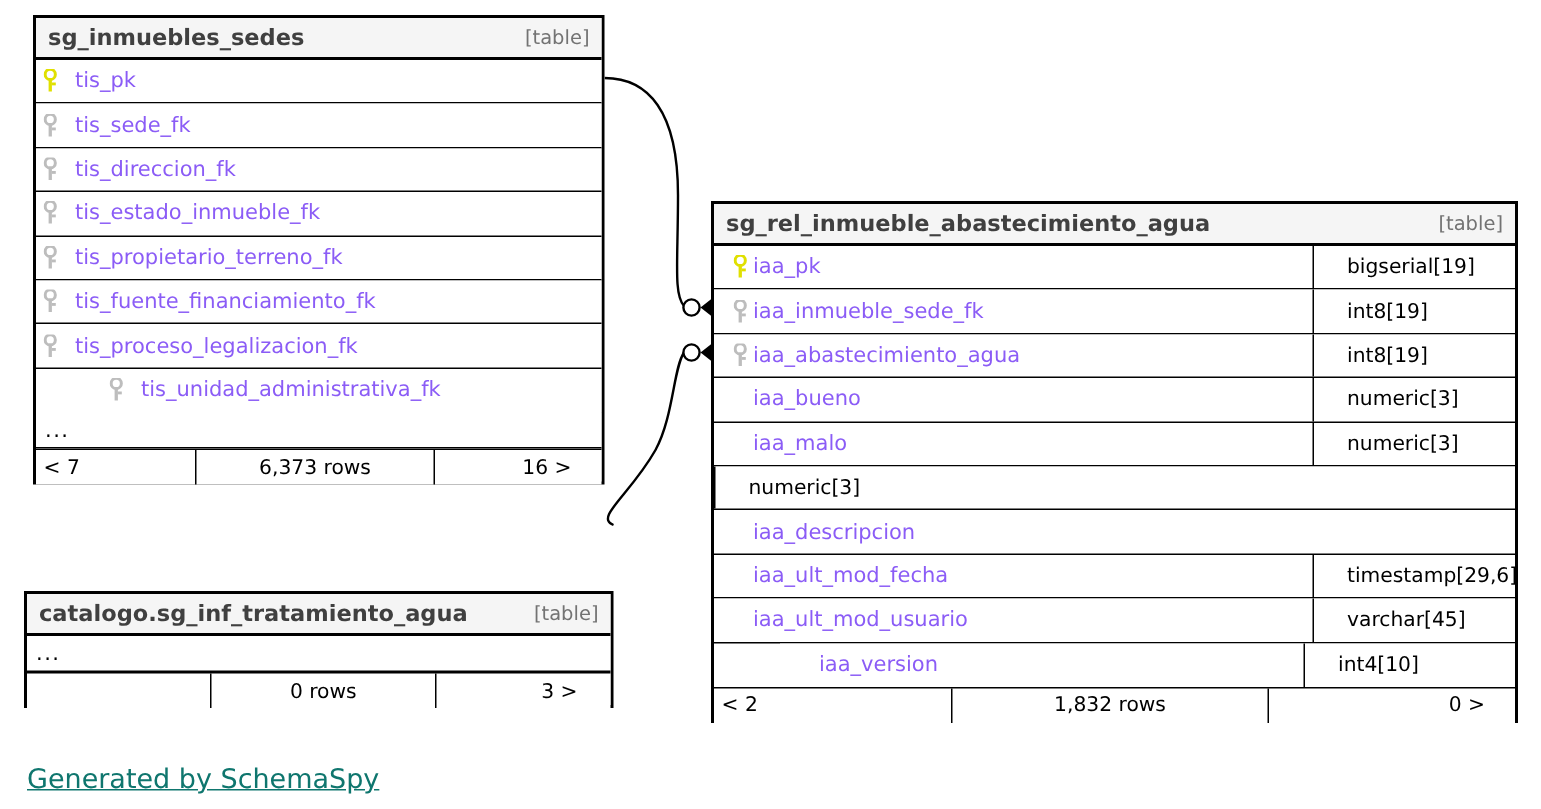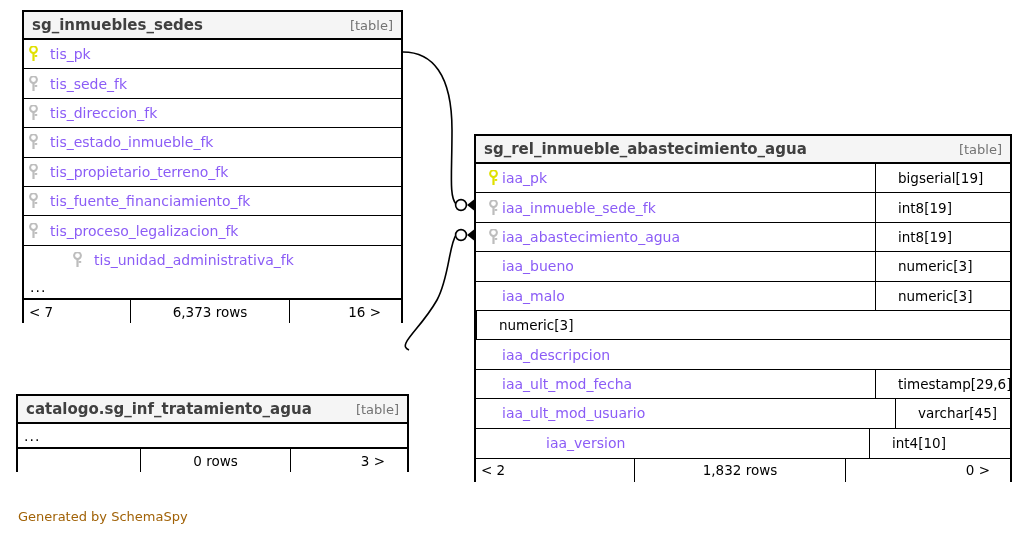--- a/index.html
+++ b/index.html
@@ -117,23 +117,24 @@
     height:100%;
     white-space:nowrap;
   }
   .foot .f-left{justify-content:flex-start;padding-left:5px;}
   .foot .f-mid{justify-content:center;border-left:1px solid #000;border-right:1px solid #000;}
   .foot .f-right{justify-content:flex-end;padding-right:20px;}
 
   .credit{
     position:absolute;
     left:18px;top:509px;
-    font-size:13px;
-    color:#a16207;
+    font-size:18px;
+    color:#0f766e;
     white-space:nowrap;
+    text-decoration:underline;
   }
 
   svg.links{position:absolute;left:0;top:0;width:1027px;height:539px;pointer-events:none;}
 </style>
 </head>
 <body>
 
 <div class="canvas">
 
   <svg class="links" viewBox="0 0 1027 539" xmlns="http://www.w3.org/2000/svg">
@@ -369,21 +370,21 @@
           <span class="colname">iaa_ult_mod_fecha</span>
         </span>
         <span class="typecell" style="width:135px;text-align:center;">timestamp[29,6]</span>
       </div>
 
       <div class="row">
         <span class="namecell">
           <span class="keyslot empty"></span>
           <span class="colname">iaa_ult_mod_usuario</span>
         </span>
-        <span class="typecell" style="width:115px;">varchar[45]</span>
+        <span class="typecell" style="width:135px;">varchar[45]</span>
       </div>
 
       <div class="row">
         <span class="namecell">
           <span class="keyslot empty"></span>
           <span class="colname">iaa_version</span>
         </span>
         <span class="typecell" style="width:141px;">int4[10]</span>
       </div>
     </div>

